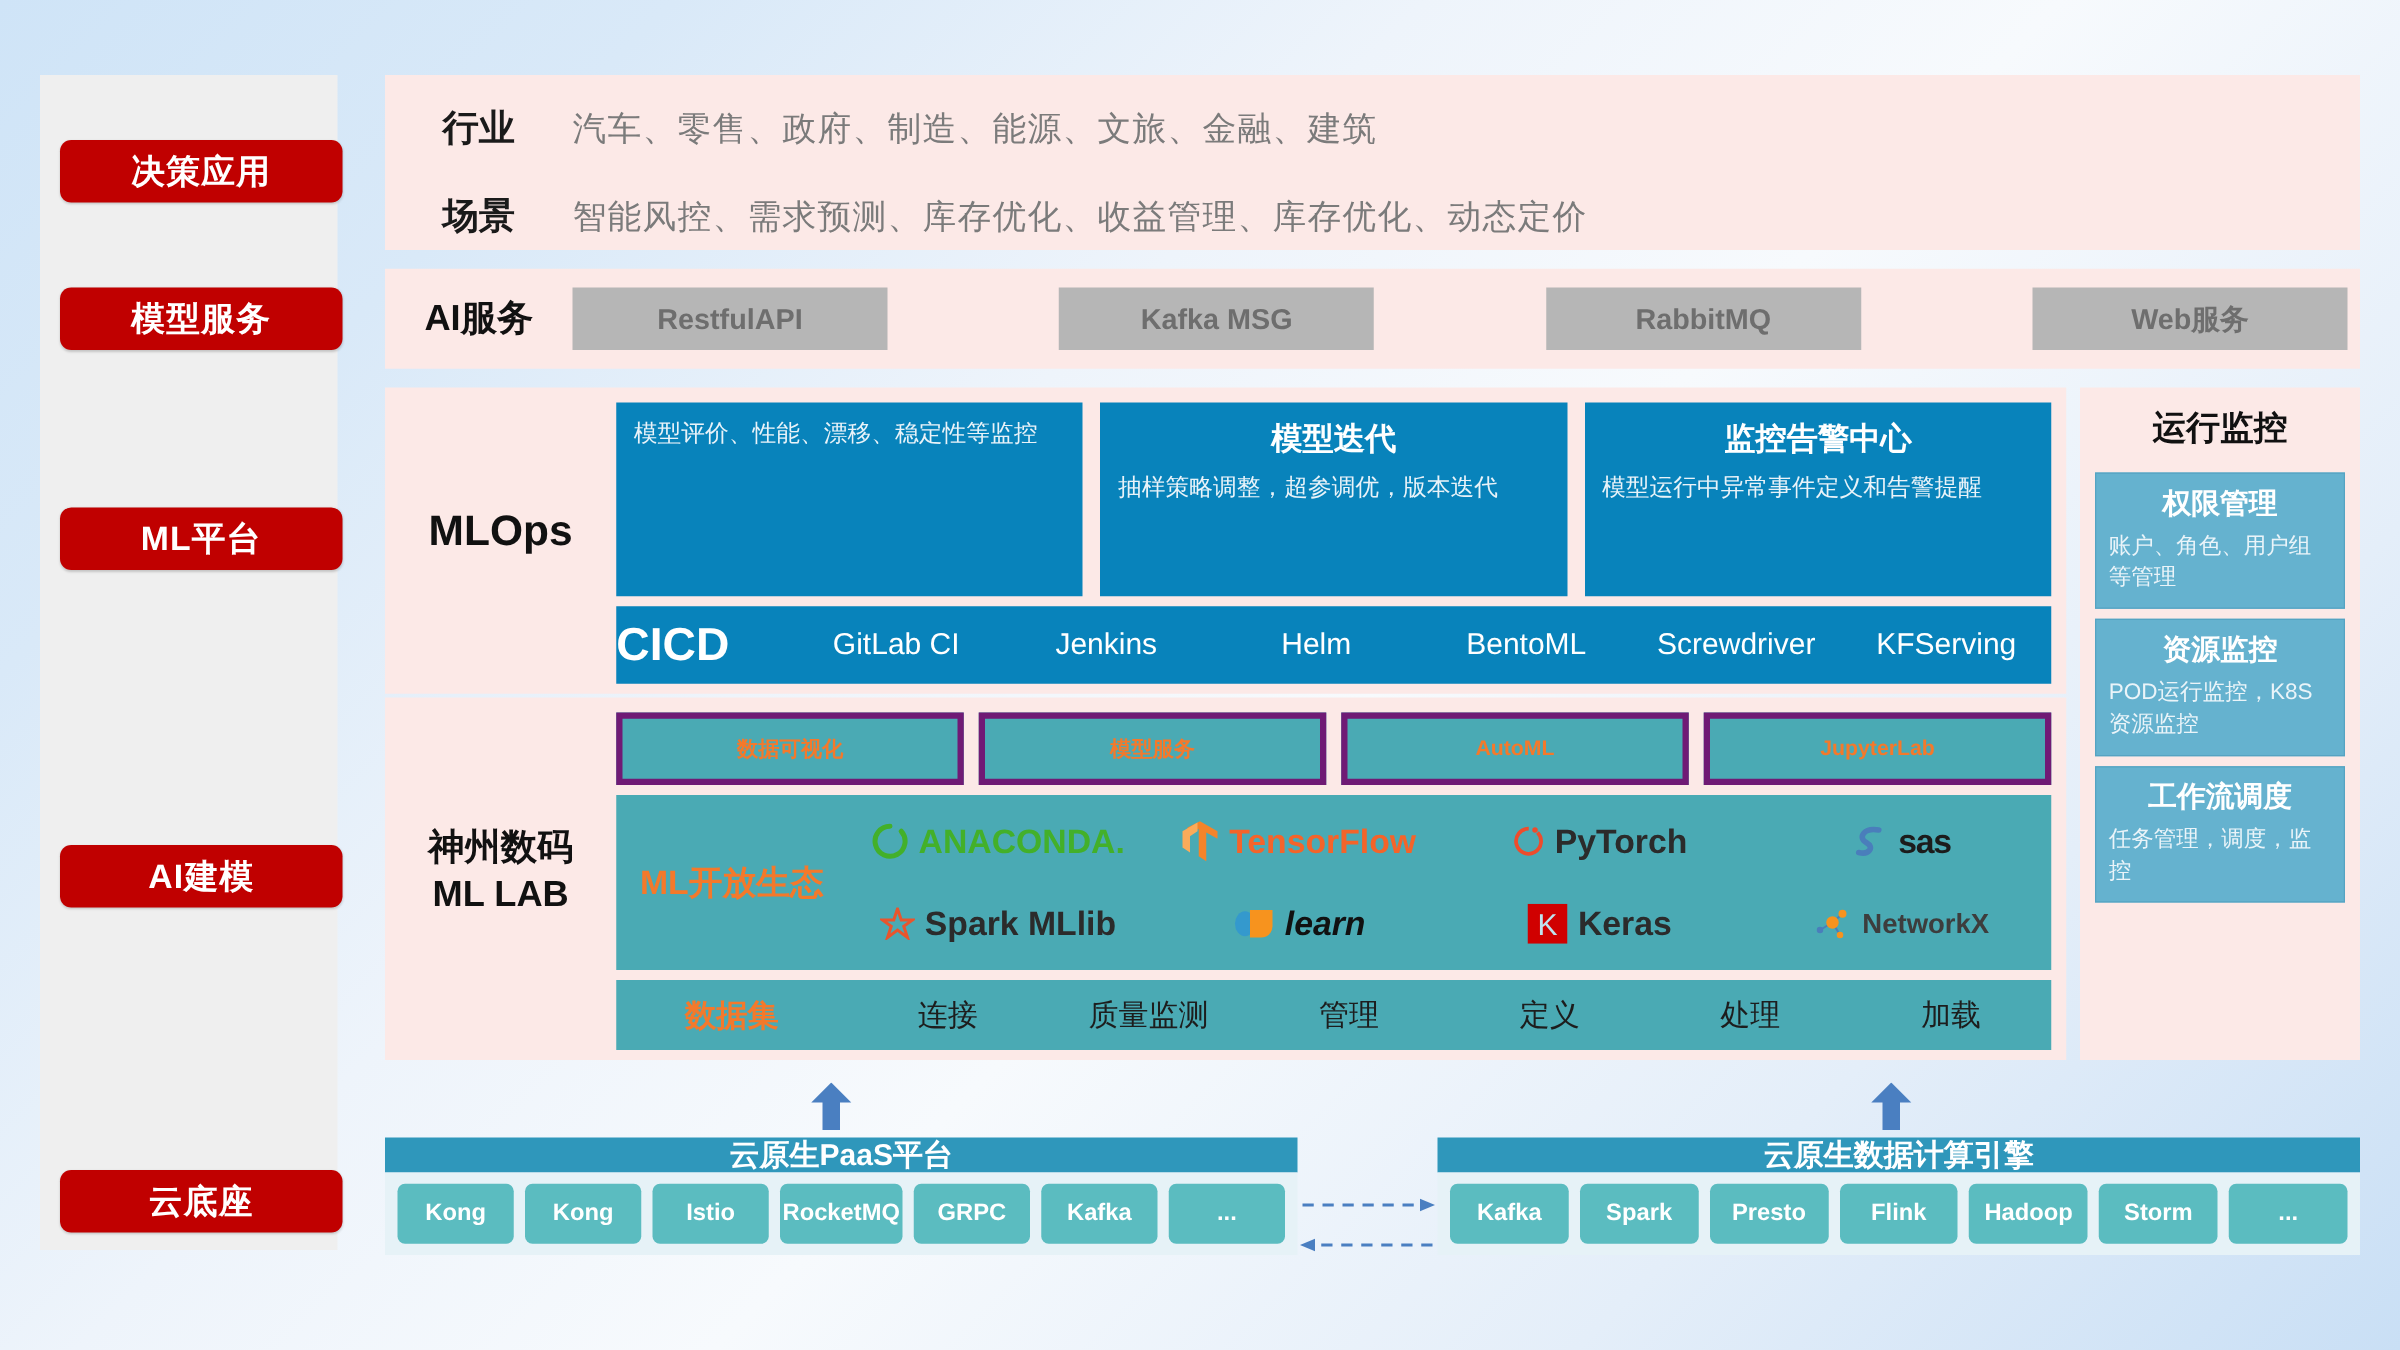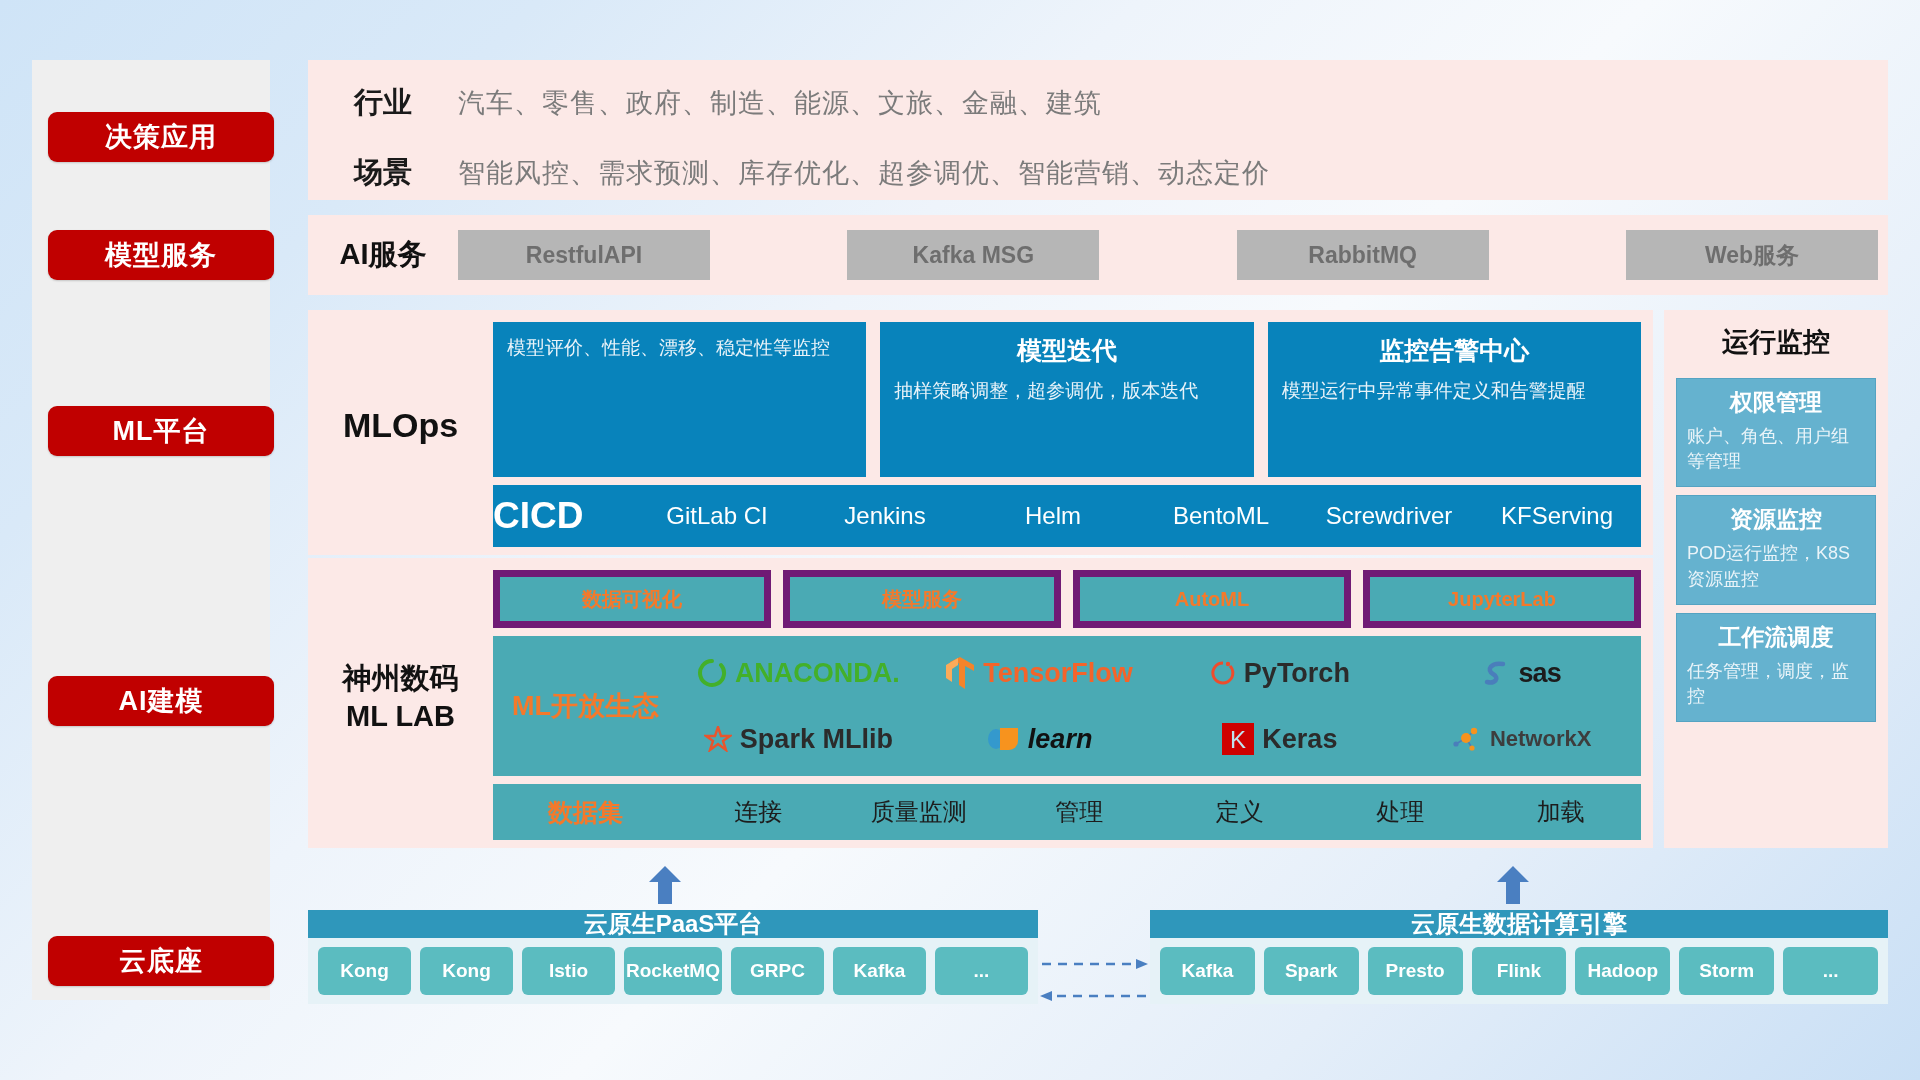--- a/index.html
+++ b/index.html
@@ -49,22 +49,22 @@
   .mlops-card h4{margin:0 0 10px 0;font-size:25px;text-align:center;font-weight:bold;}
   .mlops-card p{margin:0;font-size:19px;line-height:1.45;color:#e9f3f9;}
   .cicd{position:absolute;left:185px;top:175px;width:1148px;height:62px;background:#0883bb;display:flex;align-items:flex-start;overflow:hidden;}
   .cicd .lead{width:140px;color:#fff;font-size:37px;font-weight:bold;line-height:62px;}
   .cicd .tool{flex:1;text-align:center;color:#fff;font-size:24px;line-height:34px;padding-top:14px;word-break:break-all;}
 
   
   .row-lab{left:308px;top:558px;width:1345px;height:290px;}
   .lab-key{position:absolute;left:0;top:102px;width:185px;text-align:center;font-size:29px;font-weight:bold;color:#111;line-height:1.3;}
   .lab-tabs{position:absolute;left:185px;top:12px;width:1148px;height:58px;display:flex;gap:12px;}
-  .lab-tab{flex:1;background:#4aaab4;border:7px solid #701a75;display:flex;align-items:center;justify-content:center;
-           color:#f4792b;font-size:20px;font-weight:bold;}
+  .lab-tab{flex:1;background:#4aaab4;border:5px solid #701a75;display:flex;align-items:center;justify-content:center;
+           color:#f4792b;font-size:17px;font-weight:bold;}
   .eco{position:absolute;left:185px;top:78px;width:1148px;height:140px;background:#4aaab4;display:flex;align-items:center;}
   .eco-label{width:185px;text-align:center;color:#f4792b;font-size:27px;font-weight:bold;}
   .eco-grid{flex:1;display:grid;grid-template-columns:repeat(4,1fr);grid-template-rows:1fr 1fr;align-items:center;justify-items:center;height:132px;}
   .logo{display:flex;align-items:center;gap:8px;}
   .logo-txt{font-size:27px;font-weight:bold;}
   .ds{position:absolute;left:185px;top:226px;width:1148px;height:56px;background:#4aaab4;display:flex;align-items:center;}
   .ds-label{width:185px;text-align:center;color:#f4792b;font-size:25px;font-weight:bold;}
   .ds-item{flex:1;text-align:center;color:#1d1d1d;font-size:24px;}
 
   
@@ -107,21 +107,21 @@
       <span>AI建模</span>
     </div>
 
   <div class="panel row-top">
     <div class="top-line" style="margin-top:8px">
       <div class="top-key">行业</div>
       <div class="top-val">汽车、零售、政府、制造、能源、文旅、金融、建筑</div>
     </div>
     <div class="top-line">
       <div class="top-key">场景</div>
-      <div class="top-val">智能风控、需求预测、库存优化、超参调优、智能营销、动态定价</div>
+      <div class="top-val">智能风控、需求预测、库存优化、收益管理、库存优化、动态定价</div>
     </div>
   </div>
 
   <div class="panel row-ai">
     <div class="ai-key">AI服务</div>
     <div class="ai-items">
       <div class="ai-chip">RestfulAPI</div>
       <div class="ai-chip">Kafka MSG</div>
       <div class="ai-chip">RabbitMQ</div>
       <div class="ai-chip">Web服务</div>

